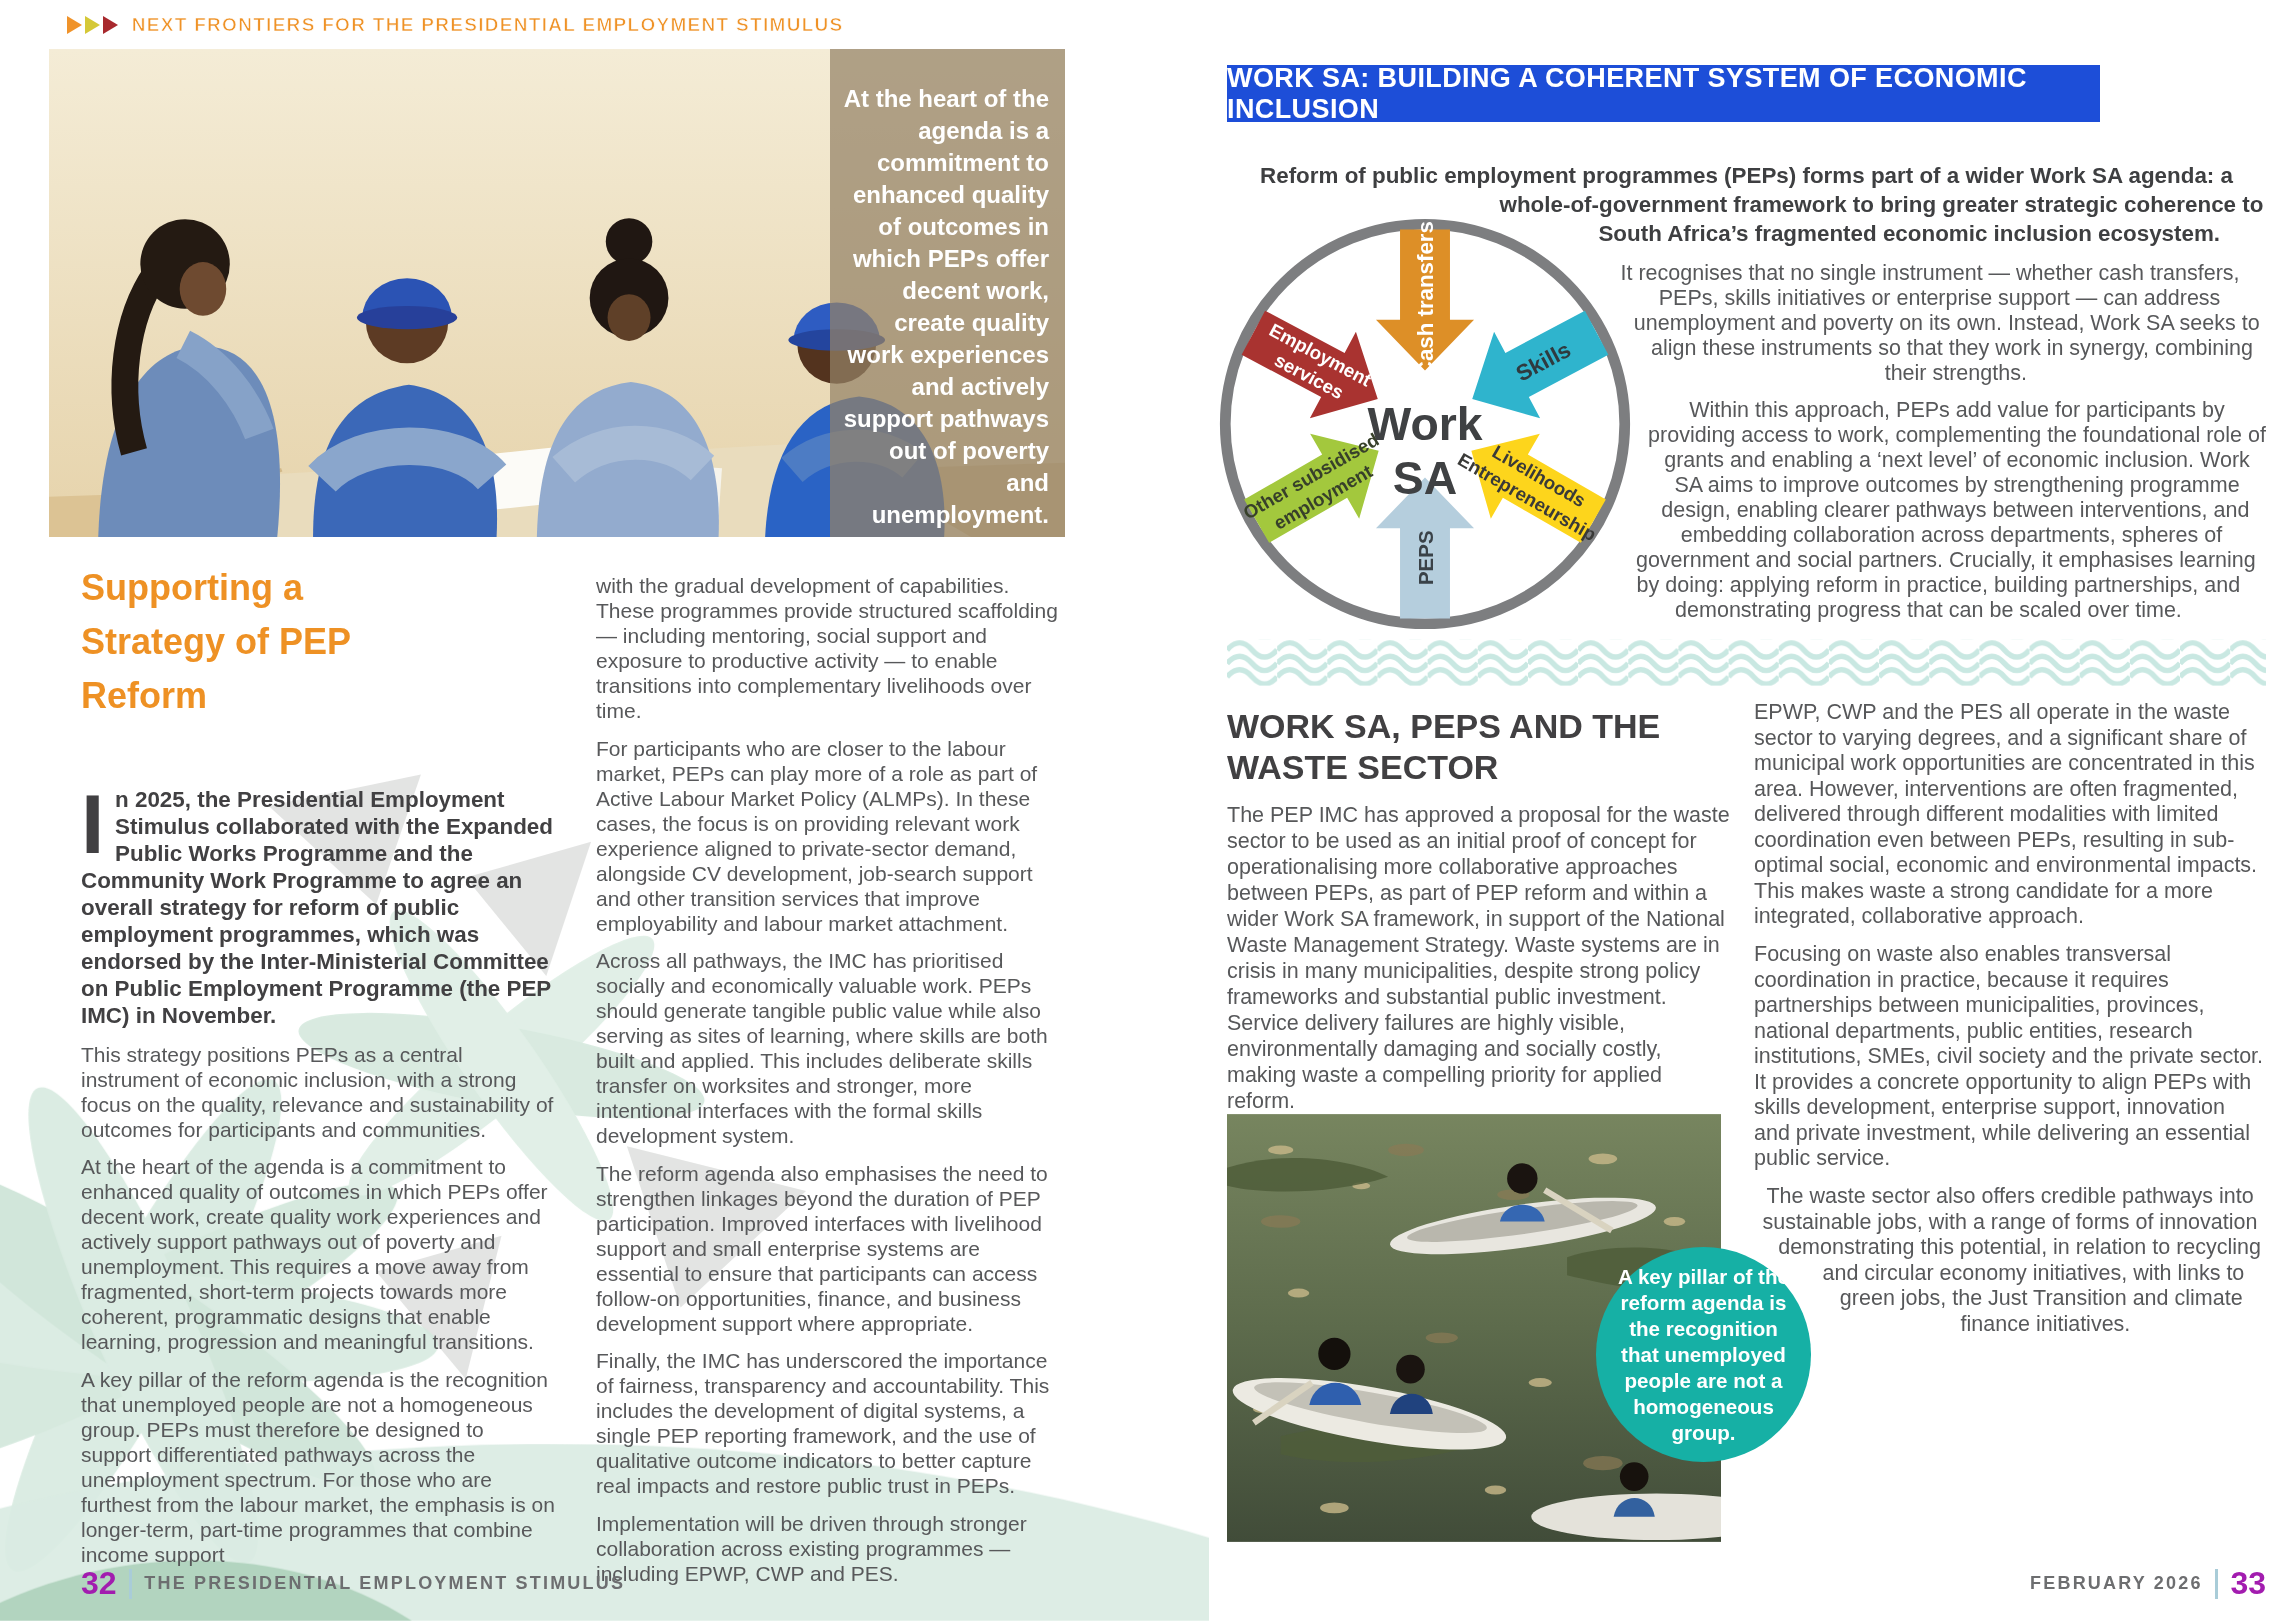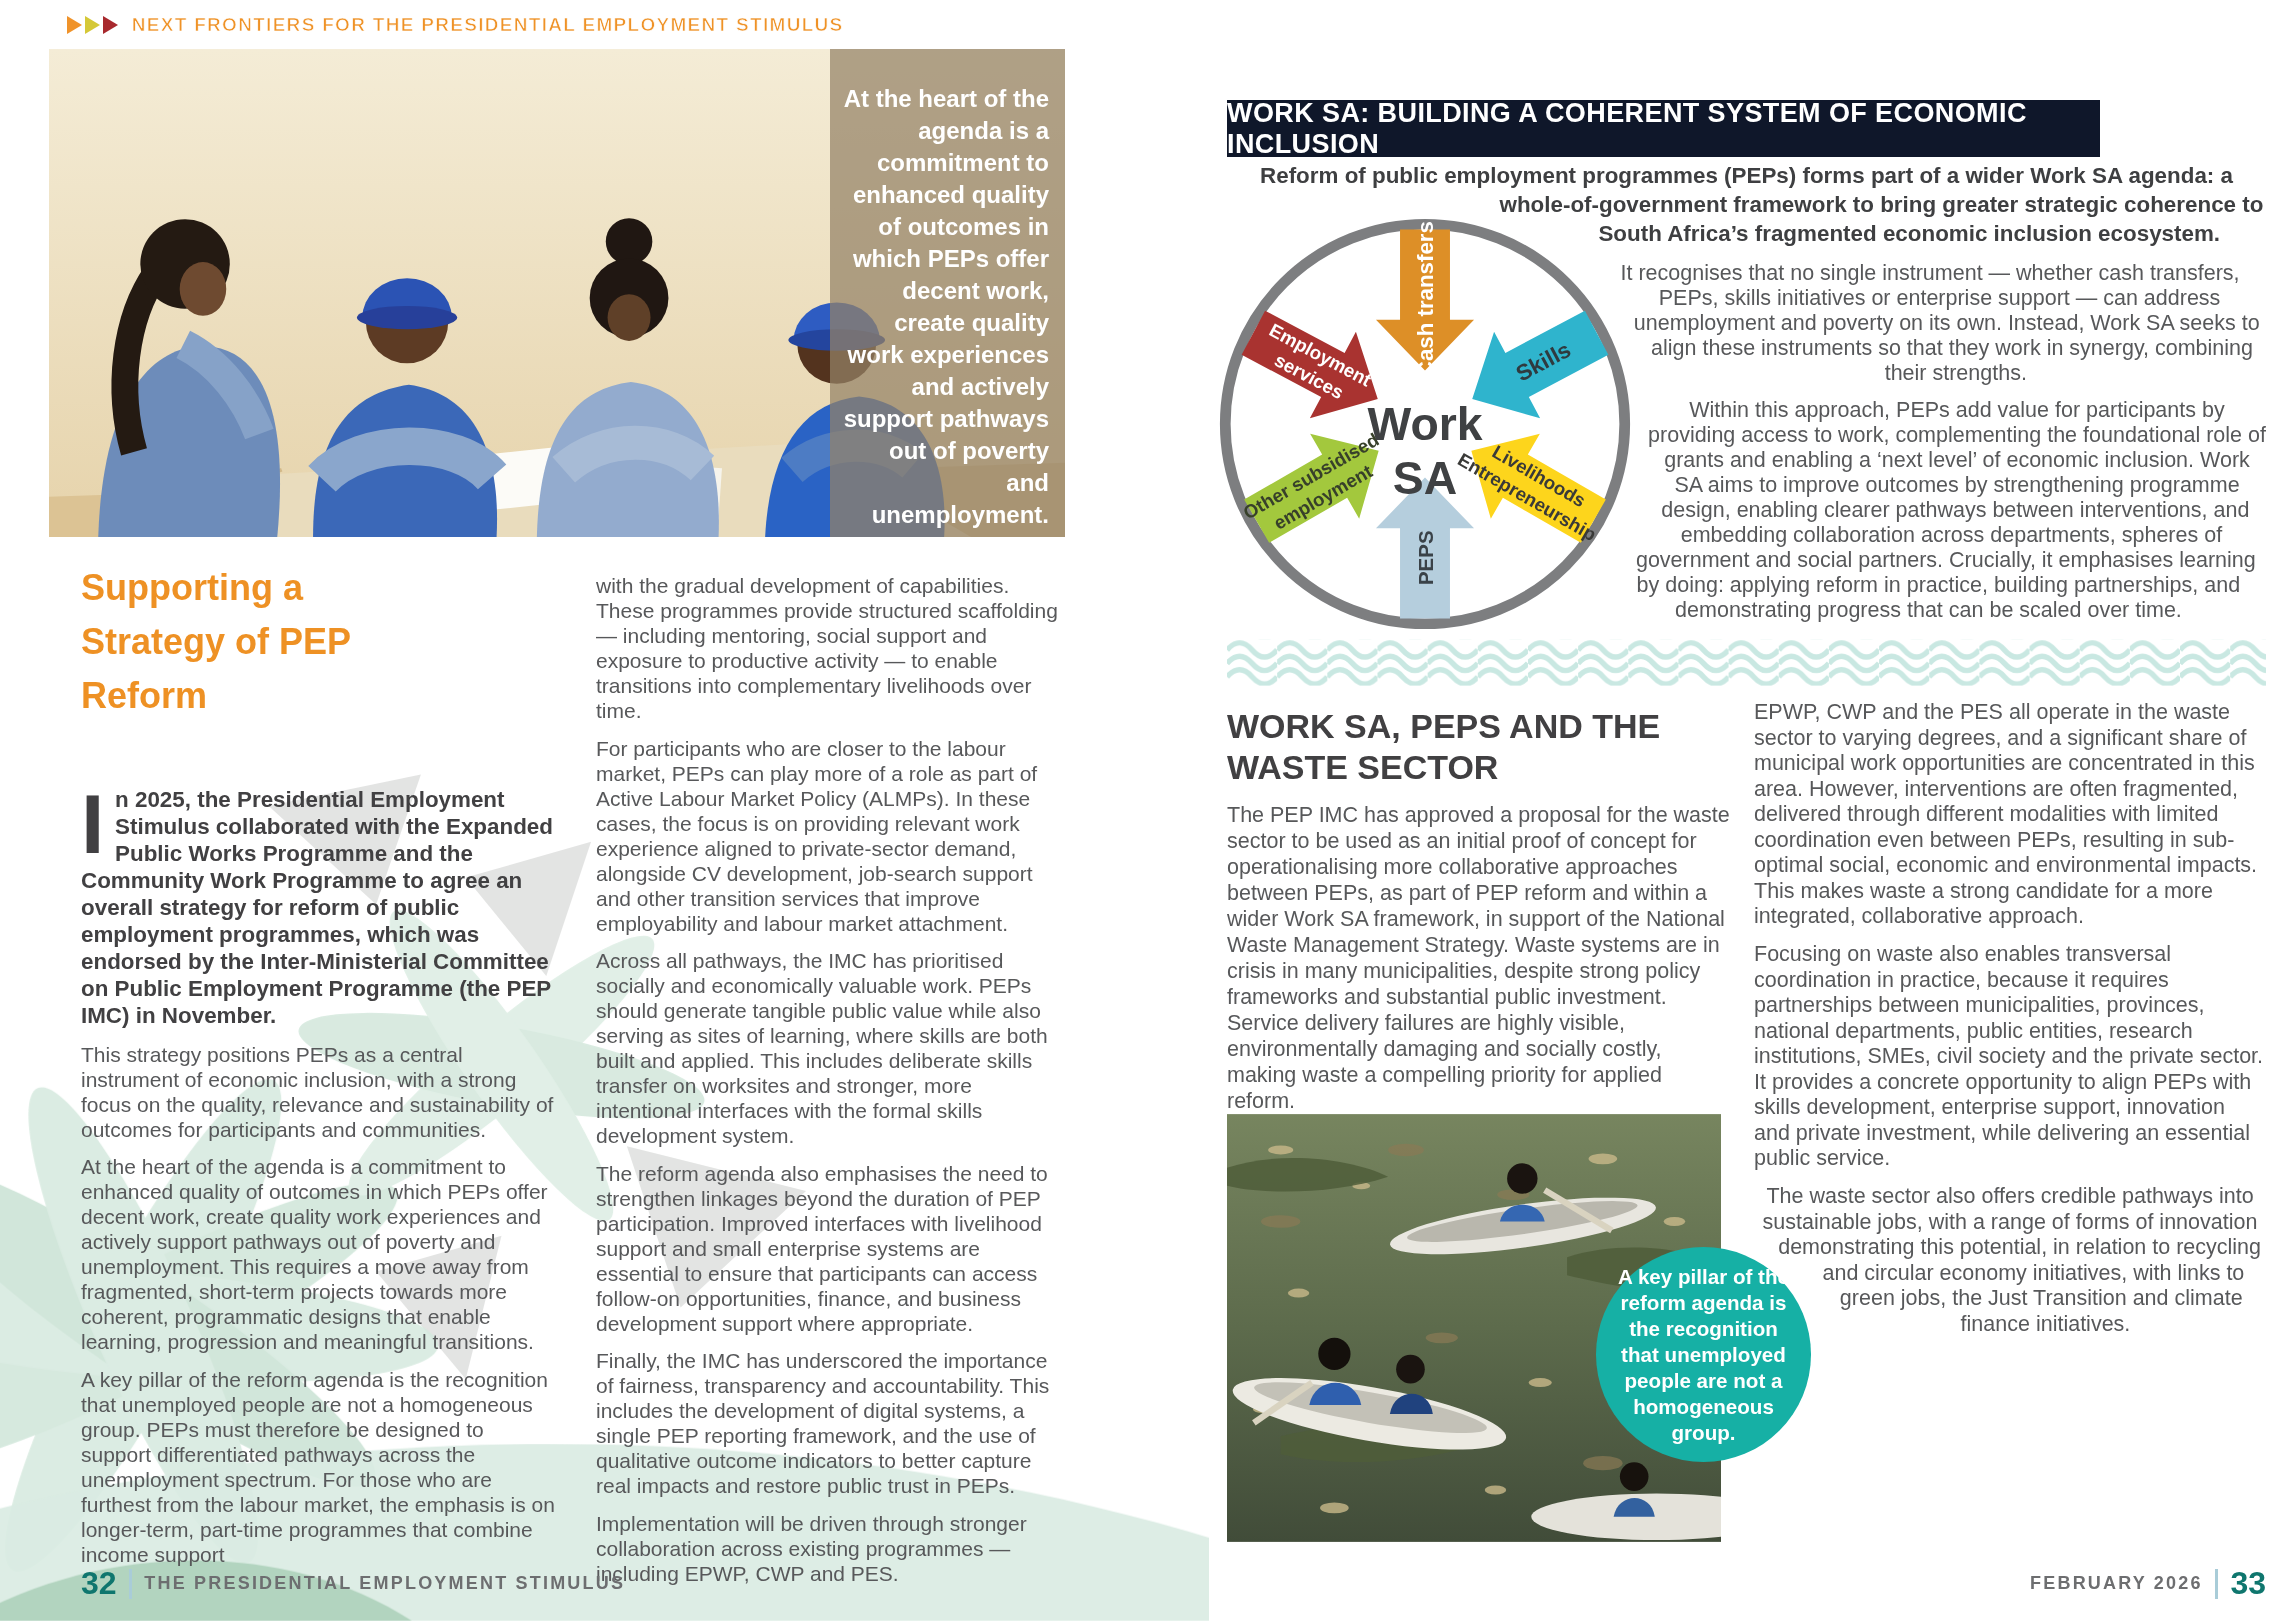--- a/index.html
+++ b/index.html
@@ -30,25 +30,25 @@
     color:#ee9124;font-weight:bold;font-size:36px;line-height:54px;}
   #col-left{left:81px;top:786px;width:476px;z-index:2;}
   #col-left .lead{font-weight:bold;color:#414042;font-size:22.4px;line-height:27px;margin:0 0 12.5px 0;}
   .dropcap{float:left;font-size:84px;line-height:68px;padding:3.6px 10.7px 0 0;color:#414042;font-weight:bold;}
   .bodyp{font-size:21px;line-height:25px;color:#57585a;margin:0 0 12.5px 0;}
   #col-mid{left:596px;top:573px;width:472px;z-index:2;}
   
   .footer{display:flex;align-items:center;gap:12.5px;z-index:3;}
   #footer-left{left:81px;top:1565px;}
   #footer-right{left:1227px;top:1565px;width:1039px;justify-content:flex-end;}
-  .pgnum{font-size:32px;font-weight:bold;color:#0f766e;}
+  .pgnum{font-size:32px;font-weight:bold;color:#a21caf;}
   .fbar{width:2.7px;height:30px;background:#a9ccd8;}
   .flabel{font-size:18px;font-weight:bold;letter-spacing:2.2px;color:#6d6e70;}
   
-  #banner{left:1227px;top:100px;width:873px;height:57px;background:#0f172a;z-index:2;
+  #banner{left:1227px;top:65px;width:873px;height:57px;background:#1d4ed8;z-index:2;
     display:flex;align-items:center;justify-content:center;}
   #banner span{color:#ffffff;font-weight:bold;font-size:27px;letter-spacing:0.4px;}
   #upper-flow{left:1227px;top:161px;width:1039px;z-index:2;}
   .circle-spacer{float:left;width:421px;height:484px;shape-outside:circle(235px at 190px 279px);}
   #upper-flow .intro{font-weight:bold;color:#3e3f41;font-size:22.4px;line-height:29px;text-align:center;margin:0 0 12.5px 0;}
   #upper-flow .up{font-size:21.5px;line-height:25px;color:#57585a;text-align:center;margin:0 0 12.5px 0;}
   #diagram{left:1211px;top:210px;width:428px;height:428px;z-index:2;}
   #waves{left:1227px;top:639px;width:1039px;height:47px;z-index:2;}
   #section-head{left:1227px;top:706px;width:537px;z-index:2;
     color:#414042;font-weight:bold;font-size:34px;line-height:41px;}

